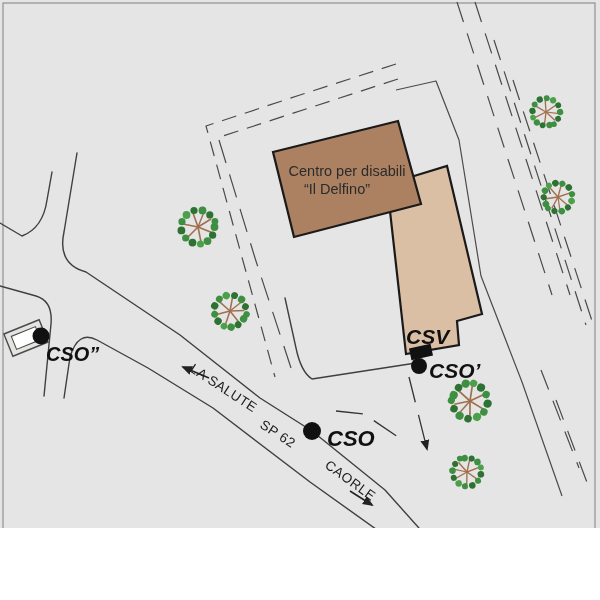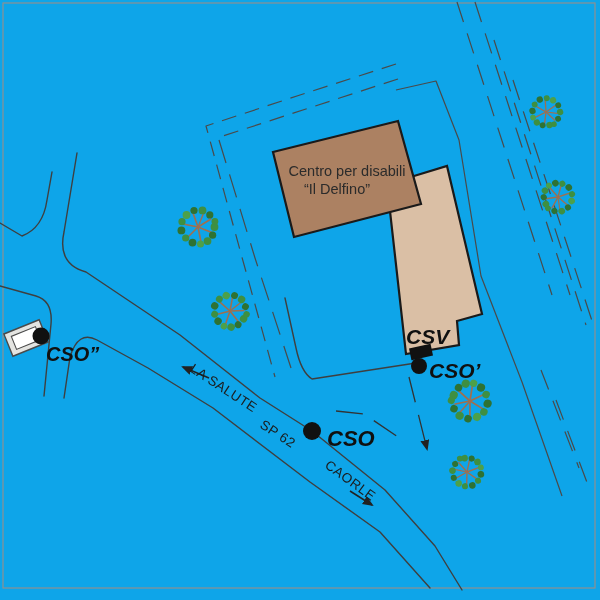--- a/index.html
+++ b/index.html
@@ -1,17 +1,17 @@
 <!DOCTYPE html>
 <html><head>
 <meta charset="utf-8">
 <style>
   html,body{margin:0;padding:0;background:#fff;}
   .map-wrap{
-    position:relative;width:600px;height:600px;background:#0ea5e9;
+    position:relative;width:600px;height:528px;background:#e5e5e5;
     font-family:"Liberation Sans",sans-serif;overflow:hidden;
   }
   svg text{font-family:"Liberation Sans",sans-serif;}
   .bldg-label{font-size:14.5px;fill:#2b2b2b;}
   .stop-label{font-weight:bold;font-style:italic;fill:#101010;}
   .road-label{font-size:13.5px;fill:#1c1c1c;letter-spacing:0.5px;}
 </style>
 </head>
 <body>
 

